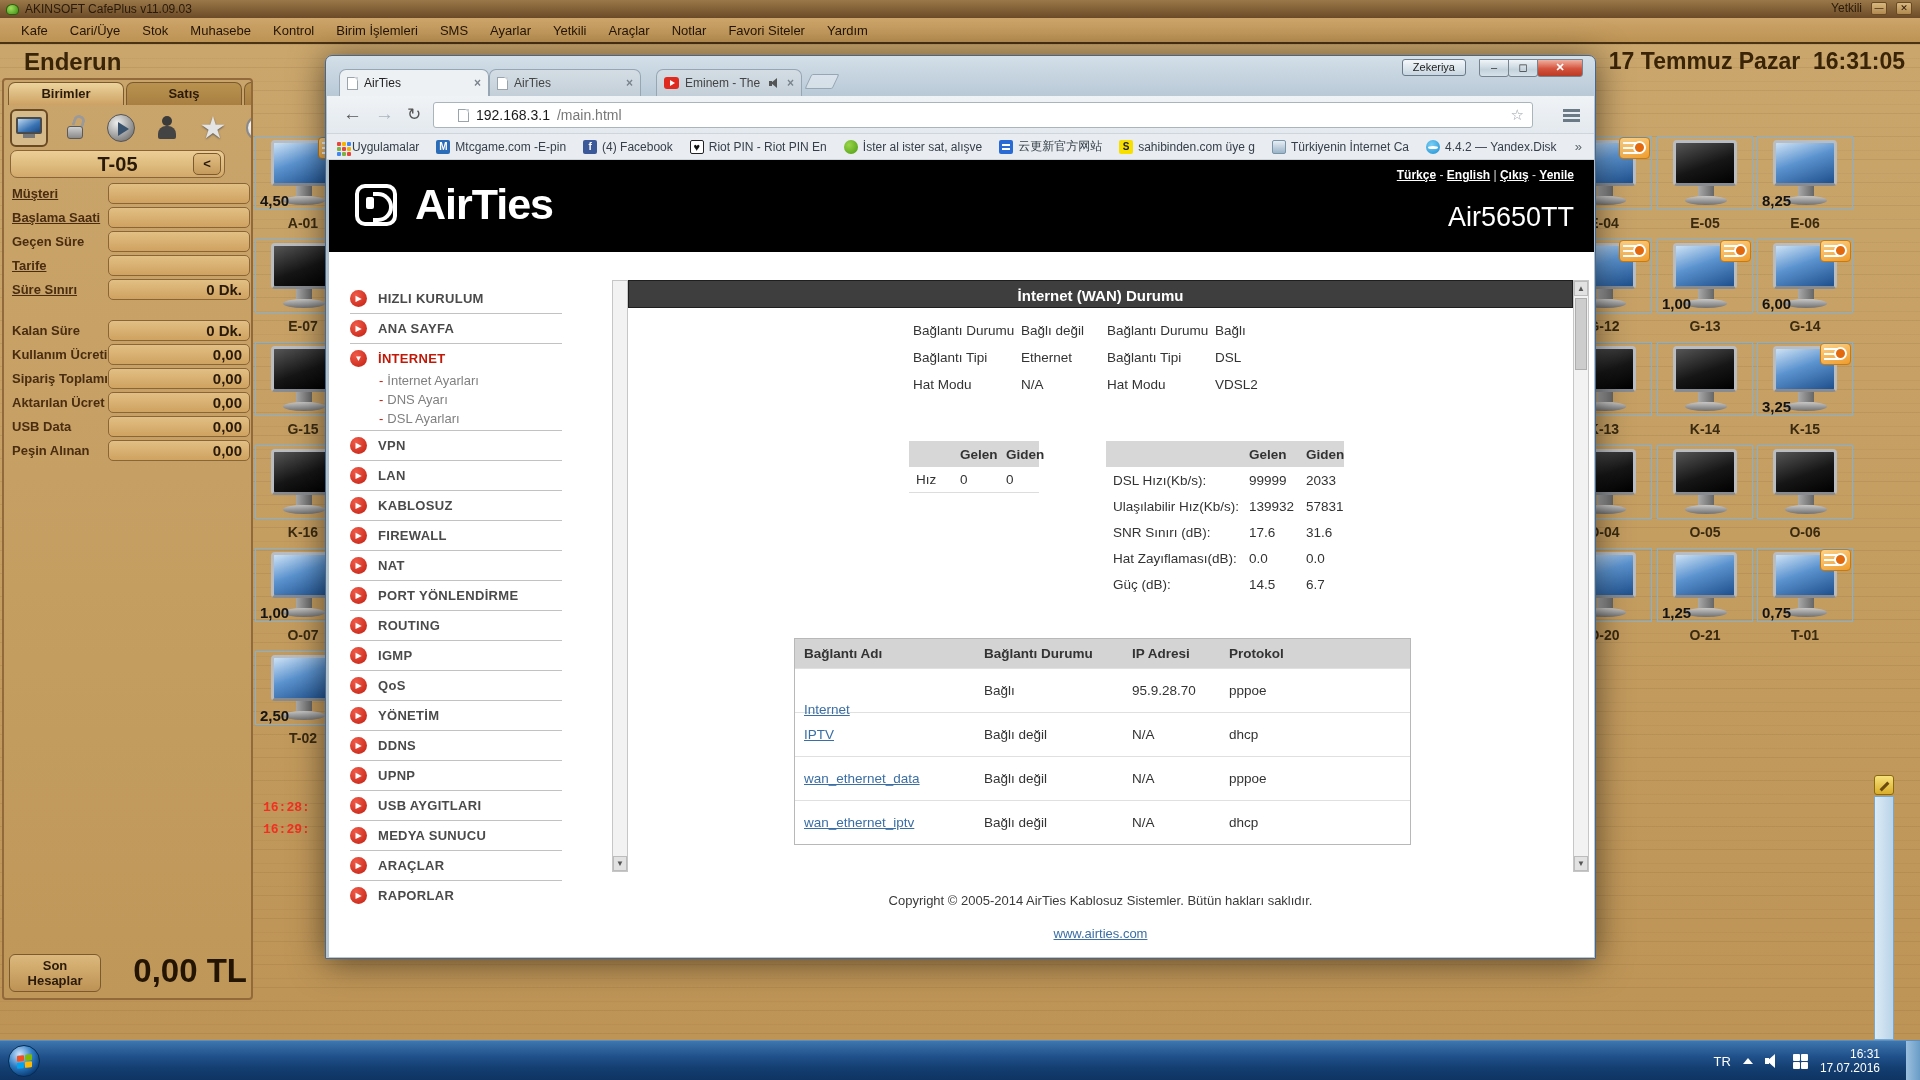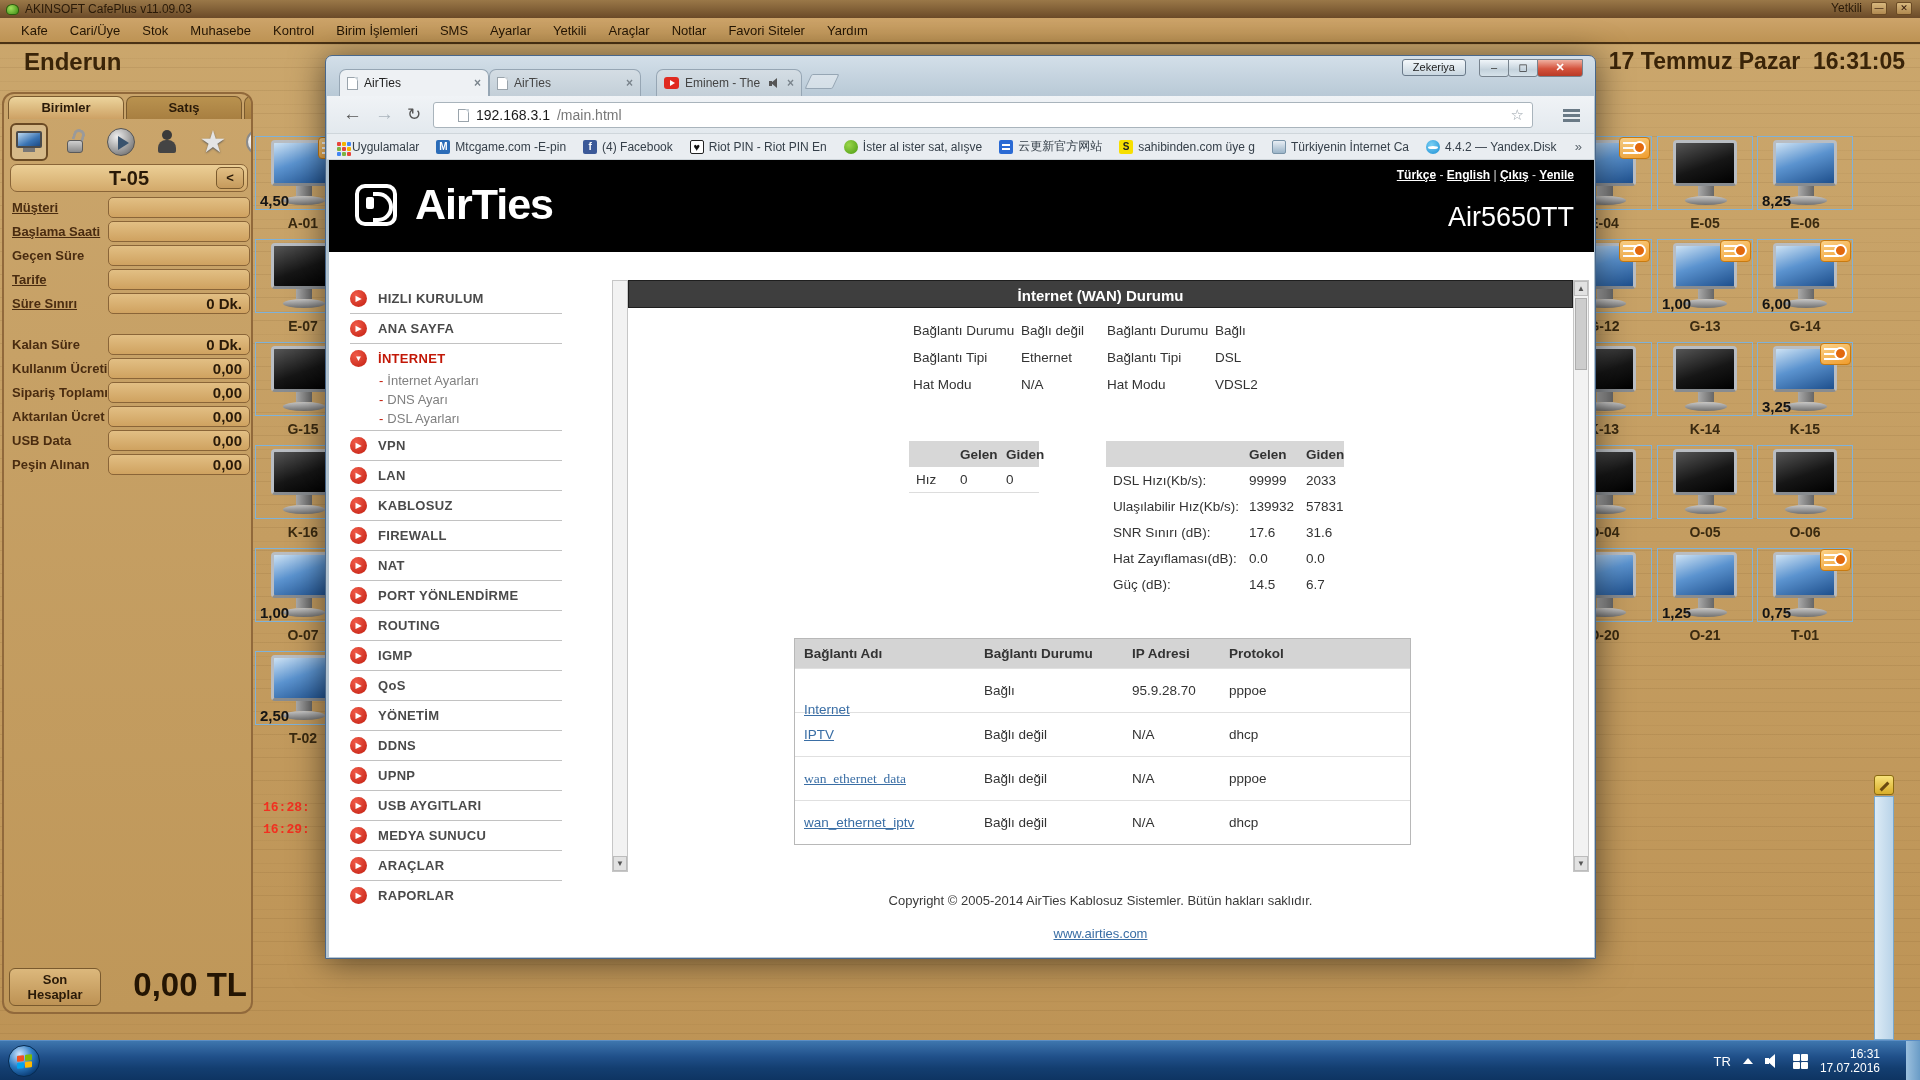--- a/index.html
+++ b/index.html
@@ -10,21 +10,21 @@
 #cp-titlebar{position:absolute;left:0;top:0;width:1920px;height:18px;background:linear-gradient(#9a7848,#6b4a28);display:flex;align-items:center;color:#1e1206;font-size:12px;z-index:2}
 .cp-frog{width:13px;height:11px;margin:0 6px 0 6px;background:radial-gradient(circle at 35% 35%,#9fe05a,#3c8a14);border-radius:60% 60% 45% 45%;border:1px solid #2a5e0c}
 #cp-title{font-size:12px;color:#2a1a08}
 #cp-tb-right{position:absolute;right:8px;top:1px;display:flex;gap:9px;align-items:center;color:#2a1a08}
 .cp-tb-btn{width:16px;height:13px;background:linear-gradient(#d8b87e,#b08950);border:1px solid #6a4a24;border-radius:2px;font-size:9px;line-height:11px;text-align:center;color:#2a1206}
 #cp-menubar{position:absolute;left:0;top:18px;width:1920px;height:26px;background:linear-gradient(#cda46a,#bd9354);border-bottom:2px solid #4a3214;display:flex;align-items:center;padding-left:10px;z-index:2}
 .cp-menu-item{font-size:13px;color:#241503;padding:0 11px;cursor:default}
 #cp-header-user{position:absolute;left:24px;top:48px;font-size:24px;font-weight:bold;color:#3a2408;z-index:2}
 #cp-datetime{position:absolute;right:15px;top:48px;font-size:23px;font-weight:bold;color:#3a2408;white-space:pre;z-index:2}
 
-#cp-panel{position:absolute;left:2px;top:92px;width:251px;height:922px;background:linear-gradient(#caa56b,#bf9759);border:2px solid #91693b;border-radius:12px;z-index:2;overflow:hidden}
+#cp-panel{position:absolute;left:2px;top:78px;width:251px;height:922px;background:linear-gradient(#caa56b,#bf9759);border:2px solid #91693b;border-radius:4px;z-index:2;overflow:hidden}
 #cp-tabs{position:absolute;left:4px;top:2px;display:flex;gap:2px;width:380px}
 .cp-tab{width:116px;height:23px;background:linear-gradient(#b9924f,#a87f41);border:1px solid #7a5a2e;border-bottom:none;border-radius:7px 7px 0 0;color:#2a1a08;font-weight:bold;font-size:13px;text-align:center;line-height:22px}
 .cp-tab.active{background:linear-gradient(#ecd49c,#cda164)}
 #cp-tools{position:absolute;left:6px;top:26px;height:44px;display:flex;align-items:center;gap:8px}
 .cp-tool{width:38px;height:38px;display:flex;align-items:center;justify-content:center;position:relative}
 .cp-tool.selected{border:2px solid #6a4a24;border-radius:6px;background:rgba(255,250,230,.25)}
 .ic-monitor{width:26px;height:22px;position:relative}
 .ic-monitor i{position:absolute;left:0;top:0;width:26px;height:17px;background:linear-gradient(150deg,#bcd8f0,#3a74b4 60%,#1c4a84);border:2px solid #4a4a4a;border-radius:2px;display:block}
 .ic-monitor b{position:absolute;left:7px;top:17px;width:12px;height:4px;background:#777;display:block}
 .ic-lock{width:18px;height:24px;position:relative}
@@ -32,21 +32,21 @@
 .ic-lock b{position:absolute;left:7px;top:-1px;width:12px;height:12px;border:3px solid #9a9a9a;border-bottom:none;border-radius:8px 8px 0 0;transform:rotate(18deg);display:block}
 .ic-play{width:28px;height:28px;border-radius:50%;background:radial-gradient(circle at 35% 30%,#eee,#888 70%,#555);border:1px solid #555;position:relative}
 .ic-play::after{content:"";position:absolute;left:10px;top:7px;border-left:11px solid #39536e;border-top:7px solid transparent;border-bottom:7px solid transparent}
 .ic-person{width:22px;height:26px;position:relative}
 .ic-person i{position:absolute;left:6px;top:1px;width:10px;height:10px;border-radius:50%;background:#3a3a3a;display:block}
 .ic-person b{position:absolute;left:2px;top:11px;width:18px;height:13px;border-radius:8px 8px 2px 2px;background:#444;display:block}
 .ic-star{font-size:30px;color:#e4e4e4;text-shadow:0 1px 2px #555;line-height:30px}
 .ic-clock{width:26px;height:26px;border-radius:50%;background:radial-gradient(circle at 35% 30%,#fff,#c9c9c9);border:2px solid #8a8a8a;position:relative}
 .ic-clock::before{content:"";position:absolute;left:11px;top:4px;width:2px;height:8px;background:#444}
 .ic-clock::after{content:"";position:absolute;left:11px;top:10px;width:7px;height:2px;background:#444}
-#cp-unitbar{position:absolute;left:6px;top:70px;width:238px;height:28px;background:linear-gradient(#eccf96,#d2a96a);border:1px solid #8a6538;border-radius:7px;display:flex;align-items:center;justify-content:center;font-size:20px;font-weight:bold;color:#2a1a08}
+#cp-unitbar{position:absolute;left:6px;top:70px;width:215px;height:28px;background:linear-gradient(#eccf96,#d2a96a);border:1px solid #8a6538;border-radius:7px;display:flex;align-items:center;justify-content:center;font-size:20px;font-weight:bold;color:#2a1a08}
 #cp-collapse{position:absolute;right:3px;top:2px;width:28px;height:22px;background:linear-gradient(#e2bf84,#c59a5c);border:1px solid #7a5a2e;border-radius:5px;font-size:13px;font-weight:bold;color:#2a1a08;text-align:center;line-height:20px}
 #cp-fields{position:absolute;left:0;top:102px;width:251px}
 .fld{position:relative;height:24px}
 .fld.gap{margin-bottom:17px}
 .fld-label{position:absolute;left:8px;top:4px;font-size:13px;font-weight:bold;color:#4a2c10}
 .fld-label.u{text-decoration:underline}
 .fld-box{position:absolute;right:5px;top:1px;width:142px;height:21px;background:linear-gradient(#e2bf84,#cfa260);border:1px solid #8a6538;border-radius:5px;font-size:15px;font-weight:bold;color:#2a1a08;text-align:right;padding:1px 7px 0 0}
 #cp-bottom{position:absolute;left:0;bottom:4px;width:251px;height:40px}
 #cp-lastacc{position:absolute;left:5px;top:0;width:92px;height:38px;background:linear-gradient(#dcb87c,#bd9254);border:1px solid #7a5a2e;border-radius:6px;font-size:13px;font-weight:bold;color:#2a1a08;text-align:center;padding-top:3px;line-height:15px}
 #cp-total{position:absolute;right:8px;top:-2px;font-size:33px;font-weight:bold;color:#241503}
@@ -765,21 +765,21 @@
             <span class="ct-cell" style="width: 97px;">95.9.28.70</span>
             <span class="ct-cell" style="width: 185px;">pppoe</span>
           </div>
           <div class="ct-row">
             <span class="ct-cell" style="width: 180px;"><span class="ct-link">IPTV</span></span>
             <span class="ct-cell" style="width: 148px;">Bağlı değil</span>
             <span class="ct-cell" style="width: 97px;">N/A</span>
             <span class="ct-cell" style="width: 185px;">dhcp</span>
           </div>
           <div class="ct-row">
-            <span class="ct-cell" style="width: 180px; font-family: Liberation Serif, serif;"><span class="ct-link">wan_ethernet_data</span></span>
+            <span class="ct-cell" style="width: 180px;"><span class="ct-link">wan_ethernet_data</span></span>
             <span class="ct-cell" style="width: 148px;">Bağlı değil</span>
             <span class="ct-cell" style="width: 97px;">N/A</span>
             <span class="ct-cell" style="width: 185px;">pppoe</span>
           </div>
           <div class="ct-row">
             <span class="ct-cell" style="width: 180px;"><span class="ct-link">wan_ethernet_iptv</span></span>
             <span class="ct-cell" style="width: 148px;">Bağlı değil</span>
             <span class="ct-cell" style="width: 97px;">N/A</span>
             <span class="ct-cell" style="width: 185px;">dhcp</span>
           </div>

